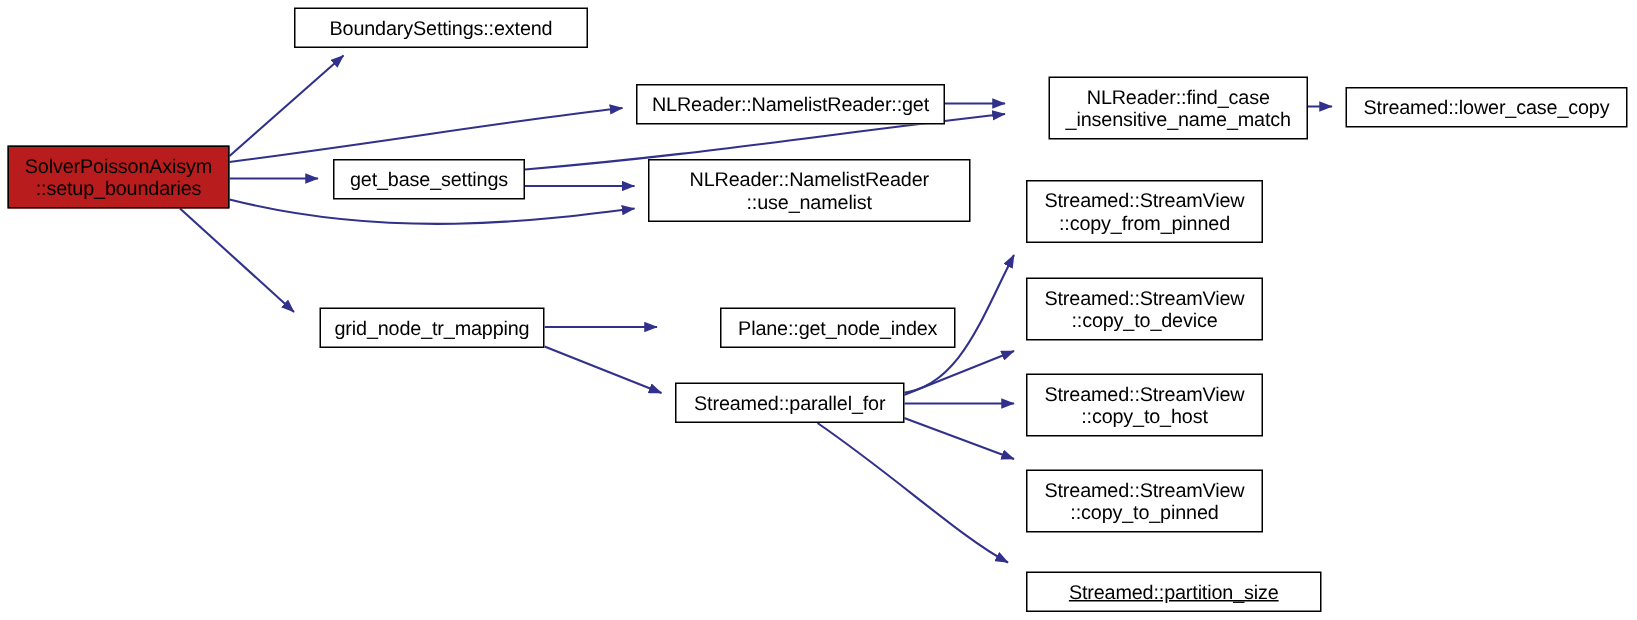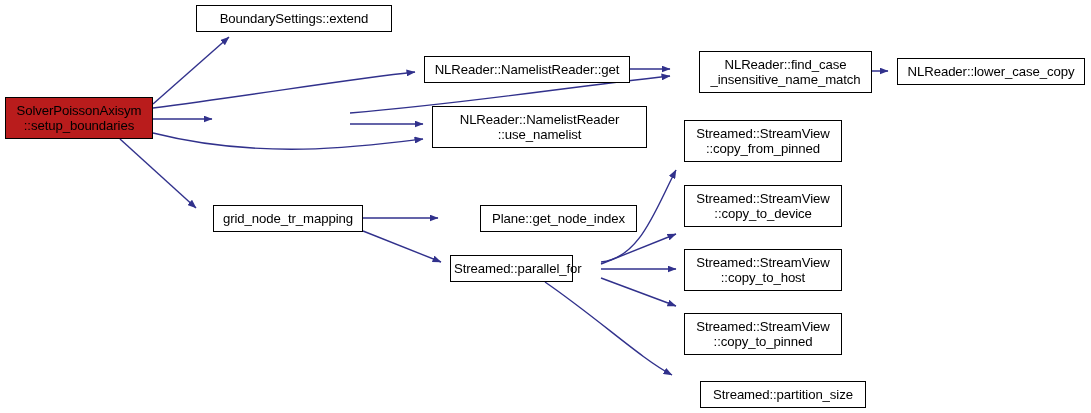--- a/index.html
+++ b/index.html
@@ -96,56 +96,59 @@
     <path d="M 545 282 C 600 320, 640 358, 672 375" fill="none" stroke="#31318c" stroke-width="1.4" marker-end="url(#arrowhead)"></path>
   </svg>
 
   <div class="node root" style="left: 5px; top: 97px; width: 148px; height: 42px;">
     <span class="node-label">SolverPoissonAxisym
 ::setup_boundaries</span>
   </div>
   <div class="node" style="left: 196px; top: 5px; width: 196px; height: 27px;">
     <span class="node-label">BoundarySettings::extend</span>
   </div>
+  <div class="node" style="left: 222px; top: 106px; width: 128px; height: 27px;">
+    <span class="node-label">get_base_settings</span>
+  </div>
   <div class="node" style="left: 213px; top: 205px; width: 150px; height: 27px;">
     <span class="node-label">grid_node_tr_mapping</span>
   </div>
   <div class="node" style="left: 424px; top: 56px; width: 206px; height: 27px;">
     <span class="node-label">NLReader::NamelistReader::get</span>
   </div>
   <div class="node" style="left: 432px; top: 106px; width: 215px; height: 42px;">
     <span class="node-label">NLReader::NamelistReader
 ::use_namelist</span>
   </div>
   <div class="node" style="left: 447px; top: 205px; width: 157px; height: 27px; margin-left: 33px;">
     <span class="node-label">Plane::get_node_index</span>
   </div>
-  <div class="node" style="left: 450px; top: 255px; width: 123px; height: 27px;">
+  <div class="node" style="left: 450px; top: 255px; width: 153px; height: 27px;">
     <span class="node-label">Streamed::parallel_for</span>
   </div>
   <div class="node" style="left: 679px; top: 51px; width: 173px; height: 42px; margin-left: 20px;">
     <span class="node-label">NLReader::find_case
 _insensitive_name_match</span>
   </div>
   <div class="node" style="left: 897px; top: 58px; width: 188px; height: 27px;">
-    <span class="node-label">NLReader::lower_case_copy</span>
+    <span class="node-label">Streamed::lower_case_copy</span>
   </div>
   <div class="node" style="left: 684px; top: 120px; width: 158px; height: 42px;">
     <span class="node-label">Streamed::StreamView
 ::copy_from_pinned</span>
   </div>
   <div class="node" style="left: 684px; top: 185px; width: 158px; height: 42px;">
     <span class="node-label">Streamed::StreamView
 ::copy_to_device</span>
   </div>
   <div class="node" style="left: 684px; top: 249px; width: 158px; height: 42px;">
     <span class="node-label">Streamed::StreamView
 ::copy_to_host</span>
   </div>
   <div class="node" style="left: 684px; top: 313px; width: 158px; height: 42px;">
     <span class="node-label">Streamed::StreamView
 ::copy_to_pinned</span>
   </div>
-  <div class="node" style="left: 700px; top: 381px; width: 166px; height: 27px;">
+  <div class="node" style="left: 684px; top: 381px; width: 197px; height: 27px; text-decoration: underline;">
     <span class="node-label">Streamed::partition_size</span>
   </div>
 
 </div>
 
 </body></html>

